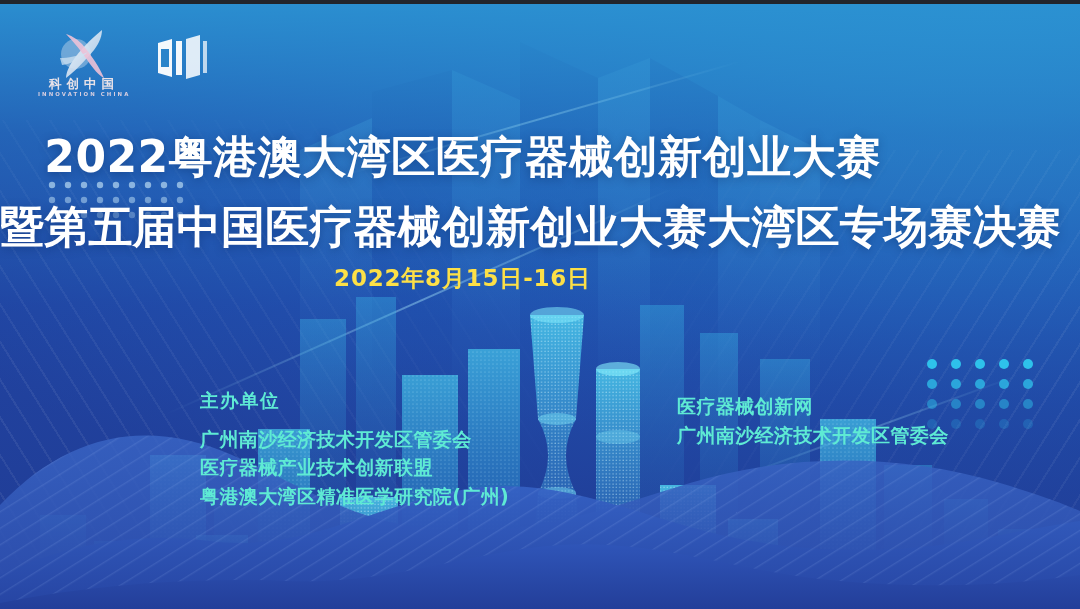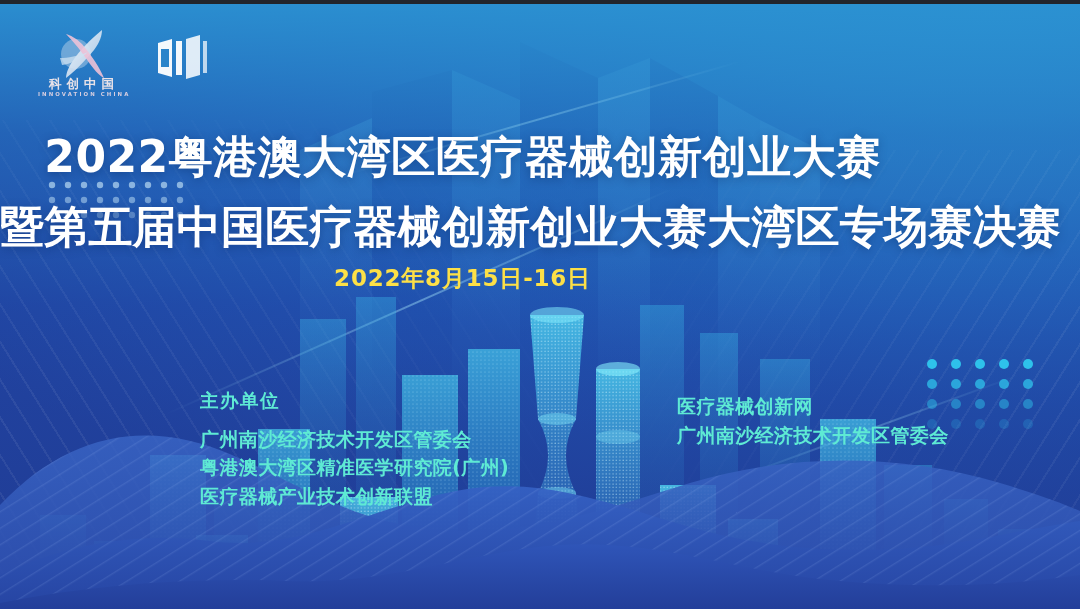--- a/index.html
+++ b/index.html
@@ -380,22 +380,22 @@
 
   <div class="titles">
     <div class="t1">2022粤港澳大湾区医疗器械创新创业大赛</div>
     <div class="t2">暨第五届中国医疗器械创新创业大赛大湾区专场赛决赛</div>
     <div class="tdate">2022年8月15日-16日</div>
   </div>
 
   <div class="org org-left">
     <div class="org-head">主办单位</div>
     <div class="org-line">广州南沙经济技术开发区管委会</div>
+    <div class="org-line">医疗器械产业技术创新联盟</div>
     <div class="org-line">粤港澳大湾区精准医学研究院(广州)</div>
-    <div class="org-line">医疗器械产业技术创新联盟</div>
   </div>
 
   <div class="org org-right">
     <div class="org-line">医疗器械创新网</div>
     <div class="org-line">广州南沙经济技术开发区管委会</div>
   </div>
 
   <div class="top-edge"></div>
 </div>
 

